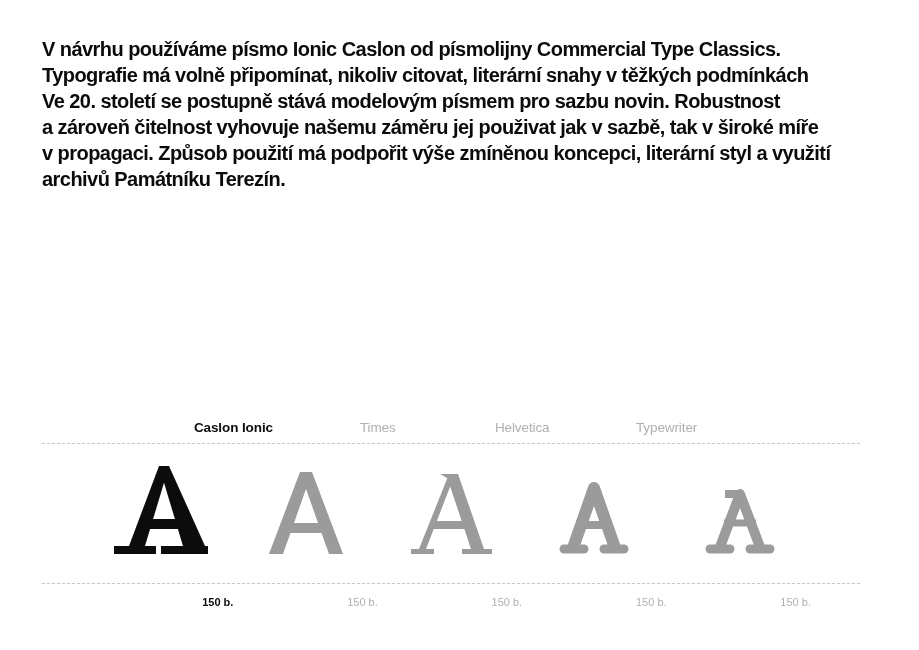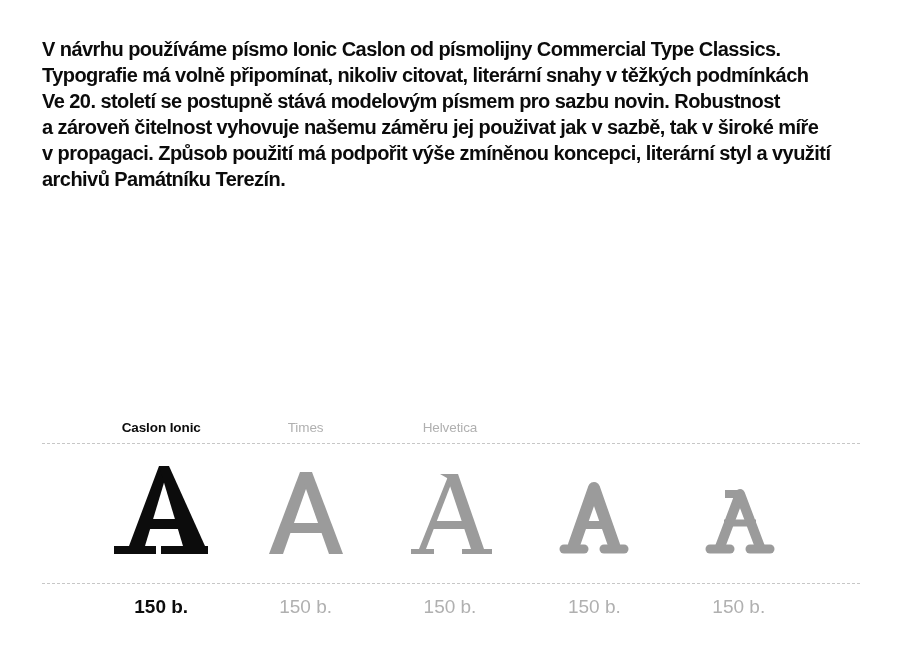--- a/index.html
+++ b/index.html
@@ -48,41 +48,43 @@
     width: 722px;
     display: flex;
   }
   .col {
     width: 144.4px;
     flex: 0 0 144.4px;
     text-align: center;
   }
   .names-row {
     height: 33px;
+    justify-content: center;
   }
   .names-row .col {
     padding-top: 10px;
     font-size: 13.5px;
     letter-spacing: -0.1px;
   }
   .name-inactive { color: #b0b0b0; font-weight: 400; }
   .name-active   { color: #0c0c0c; font-weight: 700; }
   .letters-row {
     height: 139px;
   }
   .letters-row .col svg {
     display: block;
     margin: 13px auto 0 auto;
   }
   .sizes-row {
     height: 44px;
   }
   .sizes-row .col {
     padding-top: 12px;
-    font-size: 19px;
+    font-size: 11px;
+    text-align: right;
   }
   .size-inactive { color: #b0b0b0; font-weight: 400; }
   .size-active   { color: #0c0c0c; font-weight: 700; }
 
   .glyph-black { fill: #0c0c0c; }
   .glyph-gray  { fill: #9b9b9b; }
   .stroke-gray { stroke: #9b9b9b; fill: none; }
 </style>
 </head>
 <body>
@@ -97,20 +99,21 @@
     <div class="line">v propagaci. Způsob použití má podpořit výše zmíněnou koncepci, literární styl a využití</div>
     <div class="line">archivů Památníku Terezín.</div>
   </div>
 
   <div class="specimen">
 
     <div class="cols names-row">
       <div class="col name-active">Caslon Ionic</div>
       <div class="col name-inactive">Times</div>
       <div class="col name-inactive">Helvetica</div>
+      <div class="col name-inactive">Typewriter</div>
     </div>
 
     <div class="rule"></div>
 
     <div class="cols letters-row">
 
       <div class="col">
         <svg width="120" height="100" viewBox="0 0 120 100">
           <g class="glyph-black">
             <polygon points="58,9 68,9 44,89 28,89"></polygon>

